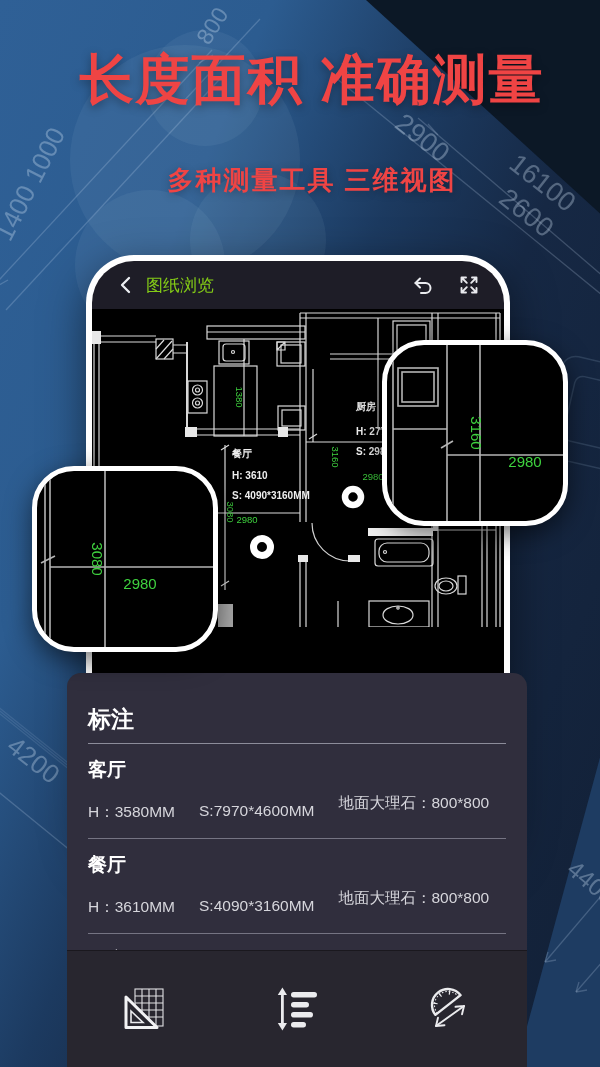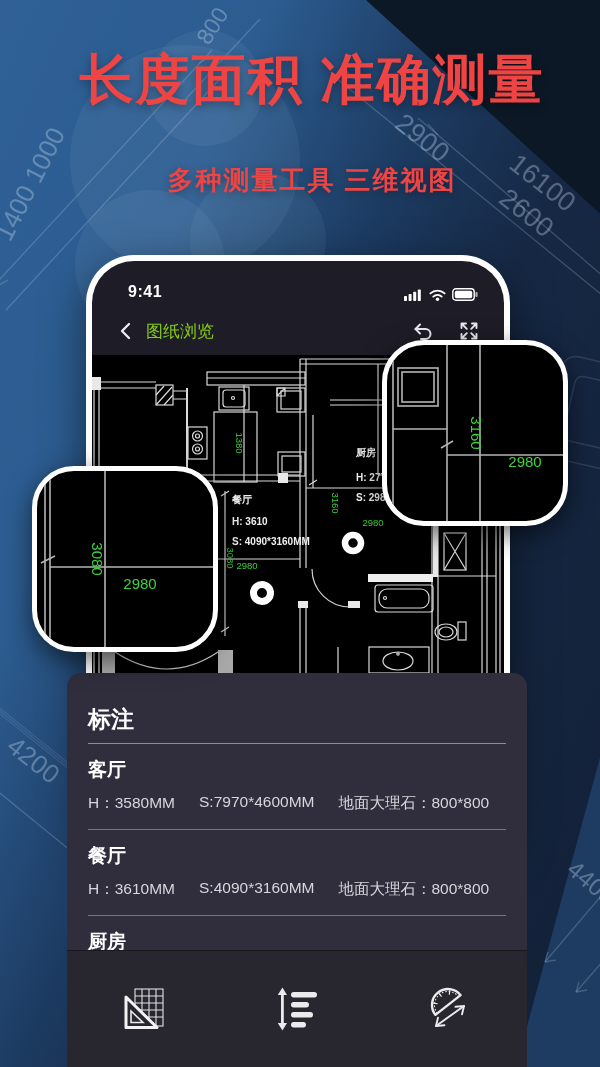--- a/index.html
+++ b/index.html
@@ -44,21 +44,21 @@
 
   
   .panel { position:absolute; left:67px; top:673px; width:460px; height:394px; z-index:20;
     background:#302e3d; border-radius:14px 14px 0 0; padding:10px 21px; color:#fff; overflow:hidden; }
   .panel-title { padding-top:21px; font-size:23px; font-weight:700; line-height:30px; }
   .divider { height:1px; background:rgba(175,175,190,.55); }
   .divider.strong { margin-top:9px; background:rgba(190,190,205,.65); }
   .panel-row { padding:13px 0 15px 0; }
   .row-room { font-size:19px; font-weight:700; line-height:25px; }
   .row-details { margin-top:11px; font-size:15.5px; color:#d6d6dc; display:flex; }
-  .row-details span:not(:last-child){ margin-right:24px; }
+  .row-details span:not(:last-child){ margin-right:24px;margin-top:9px; }
   .toolbar { position:absolute; left:0; right:0; bottom:0; height:117px; background:#28262f;
     border-top:1px solid rgba(0,0,0,.35); display:flex; align-items:center; }
   .tool-btn { flex:1; display:flex; align-items:center; justify-content:center;
     background:none; border:none; cursor:pointer; height:100%; }
 </style>
 </head>
 <body>
 
 <div class="bg-base"></div>
 <div class="bg-wedge"></div>
@@ -99,45 +99,20 @@
 </svg>
 
 <div class="hero">
   <div class="hero-title">长度面积 准确测量</div>
   <div class="hero-sub">多种测量工具 三维视图</div>
 </div>
 
 <div class="phone">
   <div class="screen">
 
-    <div class="status-bar">
-      <span class="sb-time">9:41</span>
-      <span class="sb-icons">
-        <svg width="19" height="12" viewBox="0 0 19 12">
-          <g fill="#fff">
-              <rect x="0" y="7" width="3" height="5" rx="0.8"></rect>
-              <rect x="4.6" y="5" width="3" height="7" rx="0.8"></rect>
-              <rect x="9.2" y="2.8" width="3" height="9.2" rx="0.8"></rect>
-              <rect x="13.8" y="0.5" width="3" height="11.5" rx="0.8"></rect>
-            </g>
-        </svg>
-        <svg width="17" height="12" viewBox="0 0 17 12">
-          <g stroke="#fff" stroke-width="1.9" fill="none" stroke-linecap="round">
-            <path d="M1.4,4.4 A10.5,10.5 0 0 1 15.6,4.4"></path>
-            <path d="M4.3,7.6 A6.3,6.3 0 0 1 12.7,7.6"></path>
-          </g>
-          <circle cx="8.5" cy="10.3" r="1.7" fill="#fff"></circle>
-        </svg>
-        <svg width="26" height="13" viewBox="0 0 26 13">
-          <rect x="0.8" y="0.8" width="21.4" height="11.4" rx="3" fill="none" stroke="#fff" stroke-width="1.4"></rect>
-          <rect x="2.8" y="2.8" width="17.4" height="7.4" rx="1.6" fill="#fff"></rect>
-          <rect x="23.4" y="4" width="2.2" height="5" rx="1" fill="#fff" opacity="0.65"></rect>
-        </svg>
-      </span>
-    </div>
 
     <div class="app-header">
       <button class="icon-btn">
         <svg width="18" height="20" viewBox="0 0 18 20">
           <path d="M13,3 L6,10 L13,17" stroke="#eceef2" stroke-width="2.3" fill="none" stroke-linecap="round" stroke-linejoin="round"></path>
         </svg>
       </button>
       <span class="hdr-title">图纸浏览</span>
       <span class="hdr-actions">
         <button class="icon-btn">

